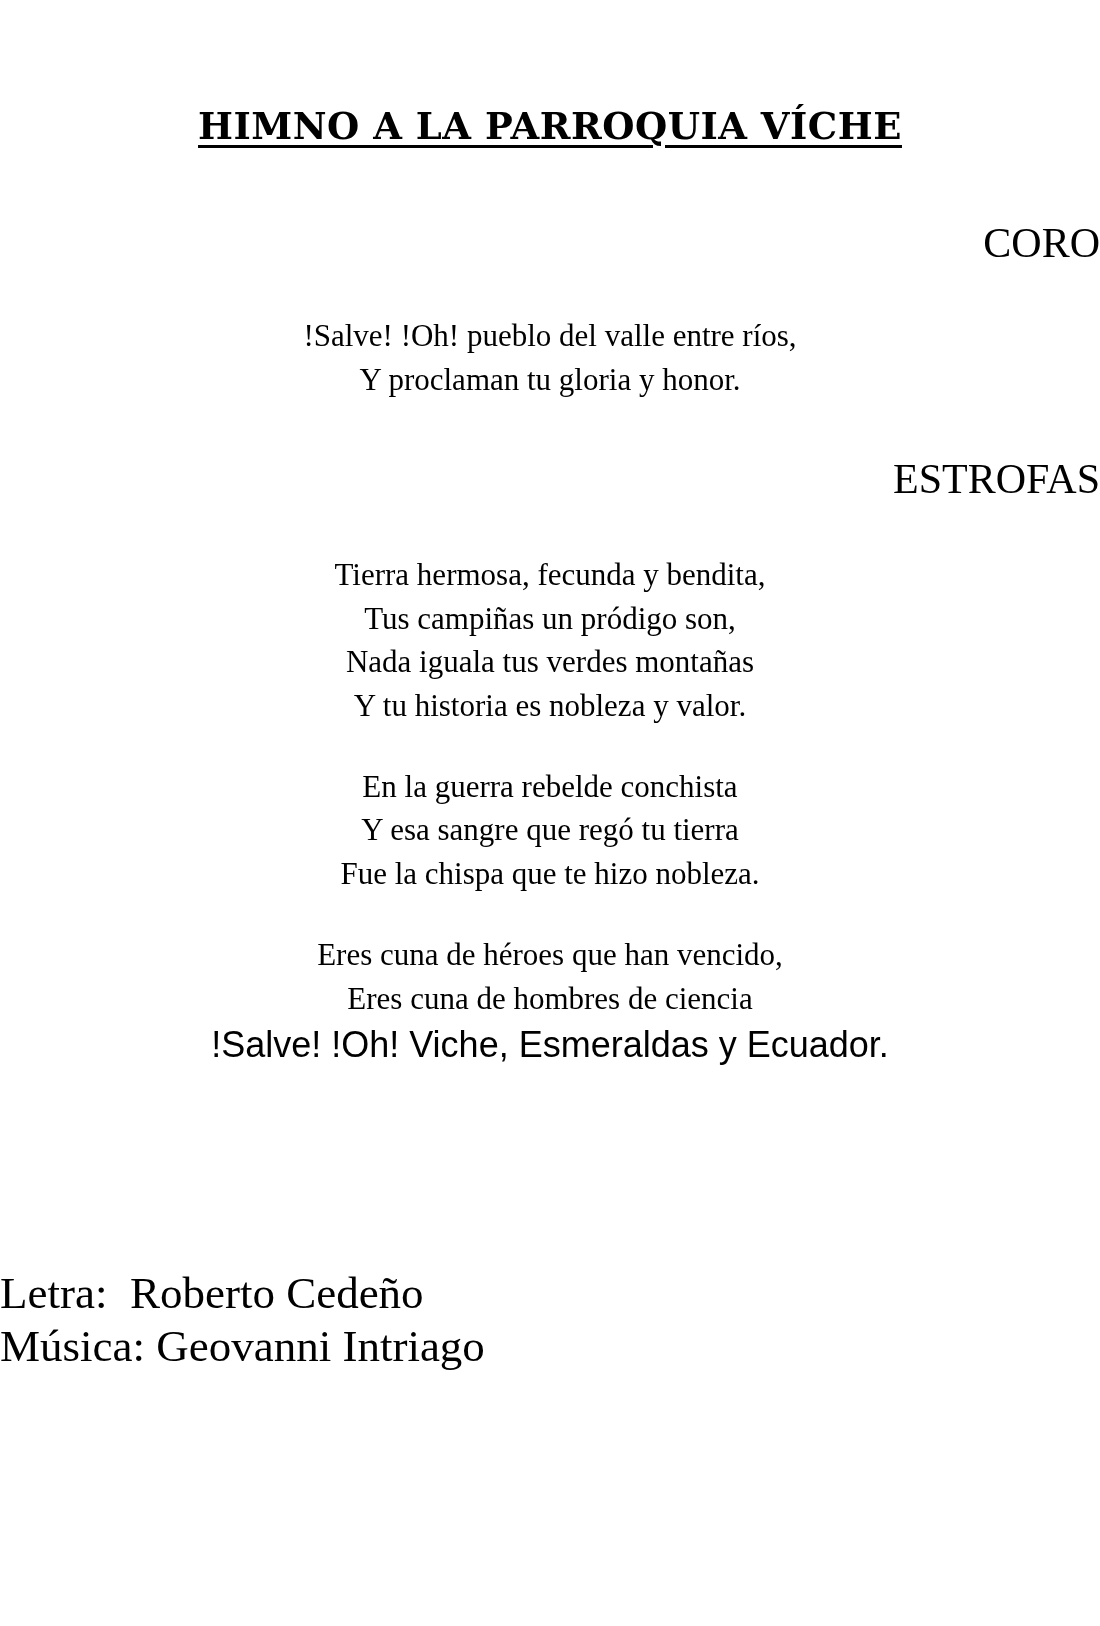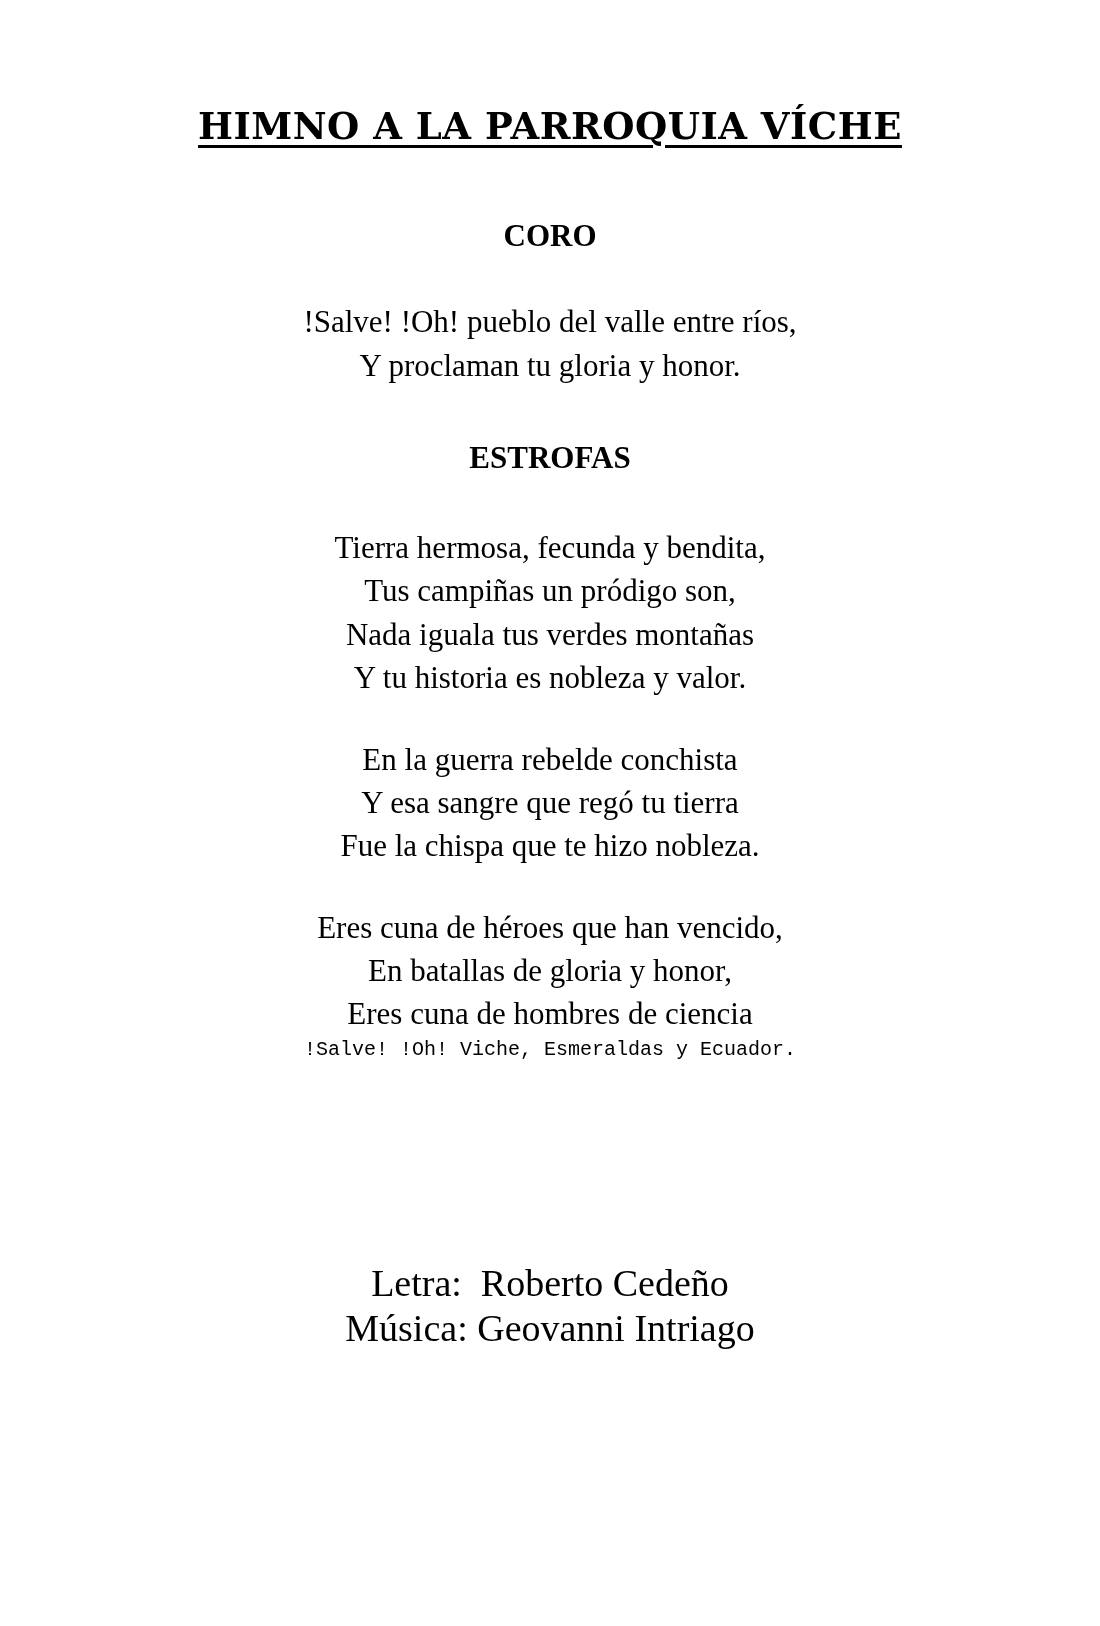--- a/index.html
+++ b/index.html
@@ -28,51 +28,49 @@
     font-size: 37px;
     letter-spacing: 0.5px;
     text-decoration: underline;
     text-underline-offset: 6px;
     text-transform: uppercase;
     margin: 8px;
     padding-top: 98px;
     line-height: 1.1;
   }
   .section-head {
-    text-align: center;
-    font-size: 31px;
+    text-align: right;
+    font-size: 42px;
     line-height: 1.25;
     margin: 0;
-    font-weight: bold;
   }
   .coro-head { padding-top: 62px; }
   .estrofas-head { padding-top: 52px; }
 
   .stanza {
     text-align: center;
     font-size: 31px;
     line-height: 1.40;
     margin: 0;
   }
   .stanza .line { display: block; white-space: pre; }
 
   .stanza-coro { padding-top: 45px; }
   .stanza-1 { padding-top: 48px; }
   .stanza-2 { padding-top: 38px; }
   .stanza-3 { padding-top: 38px; }
 
   .line-sans {
-    font-family: Liberation Mono, monospace;
-    font-size: 20px;
+    font-family: Liberation Sans, sans-serif;
+    font-size: 36px;
     text-align: center;
   }
 
   .credits {
-    text-align: center;
-    font-size: 38px;
+    font-size: 45px;
     line-height: 1.18;
     padding-top: 197px;
   }
   .credits .line { display: block; white-space: pre; }
 </style>
 </head>
 <body>
 
 <div class="page">
 
@@ -95,21 +93,20 @@
   </div>
 
   <div class="stanza stanza-2">
     <span class="line">En la guerra rebelde conchista</span>
     <span class="line">Y esa sangre que regó tu tierra</span>
     <span class="line">Fue la chispa que te hizo nobleza.</span>
   </div>
 
   <div class="stanza stanza-3">
     <span class="line">Eres cuna de héroes que han vencido,</span>
-    <span class="line">En batallas de gloria y honor,</span>
     <span class="line">Eres cuna de hombres de ciencia</span>
     <span class="line line-sans">!Salve! !Oh! Viche, Esmeraldas y Ecuador.</span>
   </div>
 
   <div class="credits">
     <span class="line">Letra:  Roberto Cedeño</span>
     <span class="line">Música: Geovanni Intriago</span>
   </div>
 
 </div>

